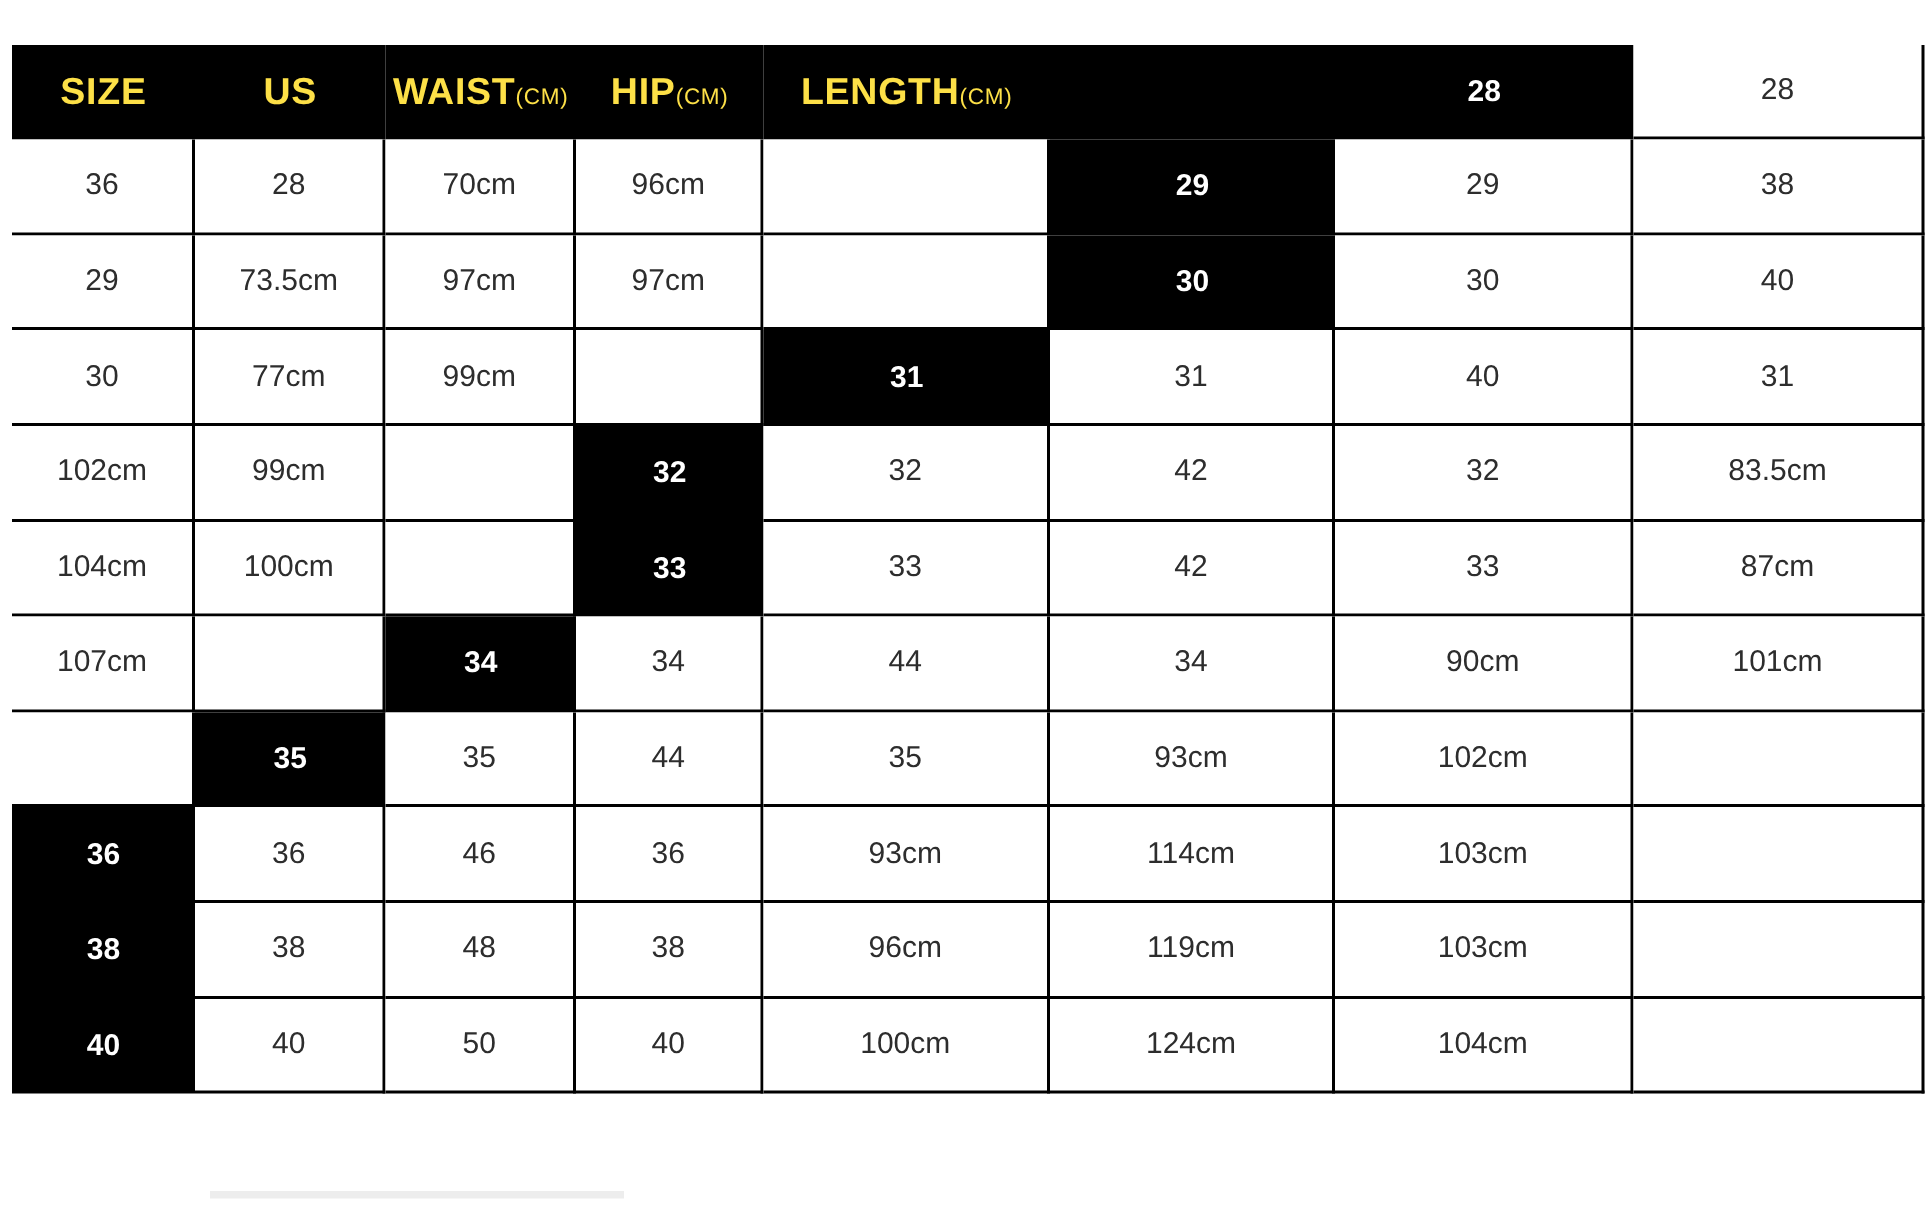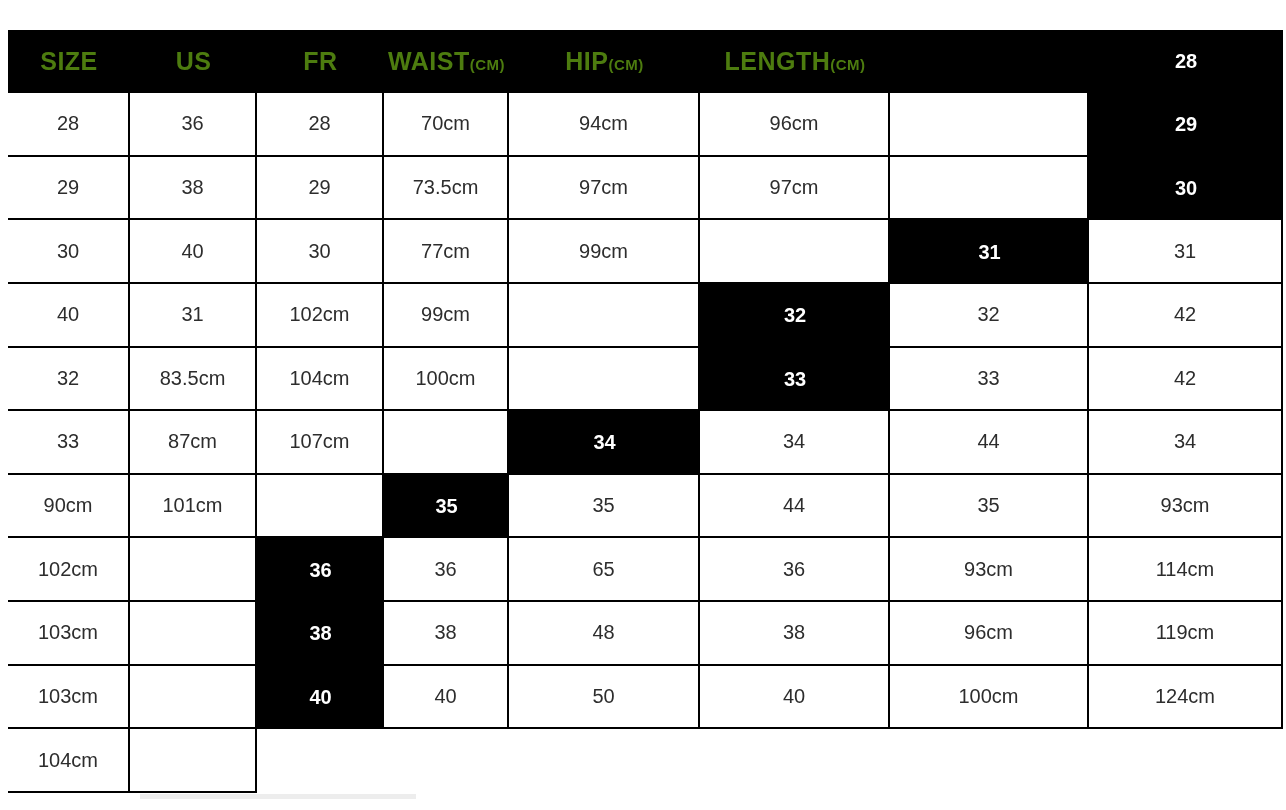--- a/index.html
+++ b/index.html
@@ -21,35 +21,35 @@
     top: 30px;
     width: 1275px;
     height: 763px;
     display: grid;
     grid-template-columns: 122px 127px 127px 125px 191px 190px 199px 194px;
     grid-template-rows: 63px repeat(11, 1fr);
   }
   
   .hcell {
     background: #000000;
-    color: #4d7c0f;
+    color: #fde047;
     display: flex;
     align-items: center;
     justify-content: center;
     overflow: hidden;
   }
   .hgroup { white-space: nowrap; }
   .hlabel {
     font-size: 25px;
     font-weight: 700;
     letter-spacing: 0.5px;
   }
   .hunit {
     font-size: 15px;
-    font-weight: 700;
+    font-weight: 400;
     letter-spacing: 0.5px;
   }
   
   .scell {
     background: #000000;
     color: #ffffff;
     font-size: 20px;
     font-weight: 700;
     display: flex;
     align-items: center;
@@ -83,40 +83,36 @@
 
 <div class="page">
   <div class="size-chart" id="size-table">
       <div class="hcell">
         <span class="hgroup"><span class="hlabel">SIZE</span></span>
       </div>
       <div class="hcell">
         <span class="hgroup"><span class="hlabel">US</span></span>
       </div>
       <div class="hcell">
-        <span class="hgroup"><span class="hlabel">FR</span></span>
-      </div>
-      <div class="hcell">
         <span class="hgroup"><span class="hlabel">WAIST</span><span class="hunit">(CM)</span></span>
       </div>
       <div class="hcell">
         <span class="hgroup"><span class="hlabel">HIP</span><span class="hunit">(CM)</span></span>
       </div>
       <div class="hcell">
         <span class="hgroup"><span class="hlabel">LENGTH</span><span class="hunit">(CM)</span></span>
       </div>
       <div class="hcell">
         <span class="hgroup"><span class="hlabel"></span></span>
       </div>
       <div class="scell">28</div>
       <div class="cell">28</div>
       <div class="cell">36</div>
       <div class="cell">28</div>
       <div class="cell">70cm</div>
-      <div class="cell">94cm</div>
       <div class="cell">96cm</div>
       <div class="cell"></div>
       <div class="scell">29</div>
       <div class="cell">29</div>
       <div class="cell">38</div>
       <div class="cell">29</div>
       <div class="cell">73.5cm</div>
       <div class="cell">97cm</div>
       <div class="cell">97cm</div>
       <div class="cell"></div>
@@ -158,21 +154,21 @@
       <div class="cell"></div>
       <div class="scell">35</div>
       <div class="cell">35</div>
       <div class="cell">44</div>
       <div class="cell">35</div>
       <div class="cell">93cm</div>
       <div class="cell">102cm</div>
       <div class="cell"></div>
       <div class="scell">36</div>
       <div class="cell">36</div>
-      <div class="cell">65</div>
+      <div class="cell">46</div>
       <div class="cell">36</div>
       <div class="cell">93cm</div>
       <div class="cell">114cm</div>
       <div class="cell">103cm</div>
       <div class="cell"></div>
       <div class="scell">38</div>
       <div class="cell">38</div>
       <div class="cell">48</div>
       <div class="cell">38</div>
       <div class="cell">96cm</div>

